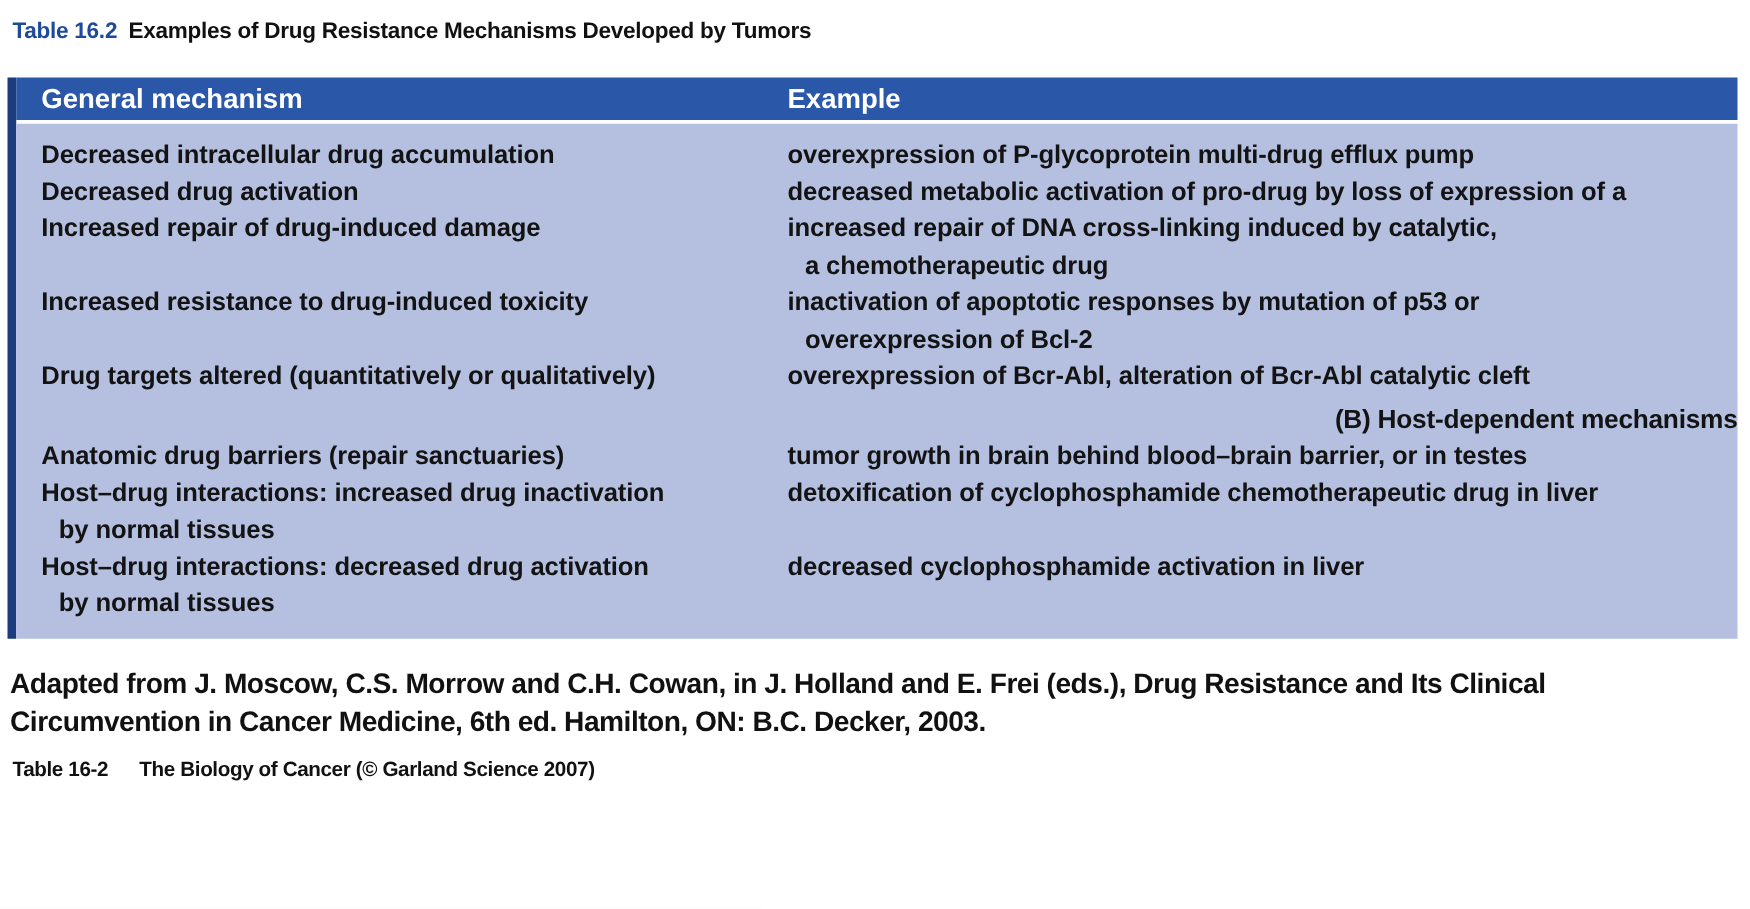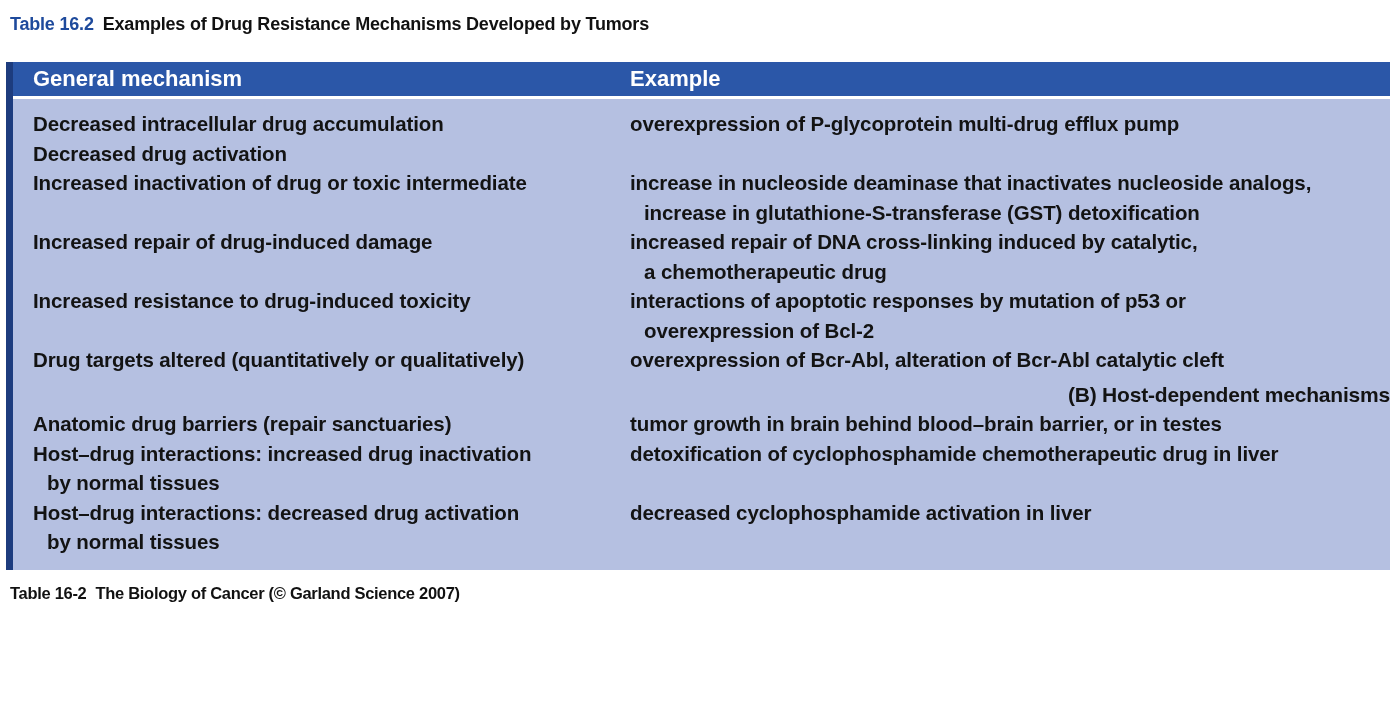--- a/index.html
+++ b/index.html
@@ -93,21 +93,21 @@
     color: #111111;
   }
   
   .caption {
     margin: 14px 0 0 10px;
     font-size: 16.5px;
     font-weight: bold;
     letter-spacing: -0.3px;
     color: #111111;
   }
-  .caption .cap-text { margin-left: 9px; }
+  .caption .cap-text { margin-left: 25px; }
 </style>
 </head>
 <body>
 
 <div class="page">
 
   <div class="fig-title">
     <span class="tnum">Table 16.2</span><span>Examples of Drug Resistance Mechanisms Developed by Tumors</span>
   </div>
 
@@ -128,49 +128,41 @@
         <div class="col2">
           <div class="ln">overexpression of P-glycoprotein multi-drug efflux pump</div>
         </div>
       </div>
 
       <div class="row">
         <div class="col1">
           <div class="ln">Decreased drug activation</div>
         </div>
         <div class="col2">
-        </div>
-      </div>
-
-      <div class="row">
-        <div class="col1">
-          <div class="ln">Increased inactivation of drug or toxic intermediate</div>
-        </div>
-        <div class="col2">
-          <div class="ln">increase in nucleoside deaminase that inactivates nucleoside analogs,</div>
-          <div class="ln indent">increase in glutathione-S-transferase (GST) detoxification</div>
-        </div>
-      </div>
+          <div class="ln">decreased metabolic activation of pro-drug by loss of expression of a</div>
+        </div>
+      </div>
+
 
       <div class="row">
         <div class="col1">
           <div class="ln">Increased repair of drug-induced damage</div>
         </div>
         <div class="col2">
           <div class="ln">increased repair of DNA cross-linking induced by catalytic,</div>
           <div class="ln indent">a chemotherapeutic drug</div>
         </div>
       </div>
 
       <div class="row">
         <div class="col1">
           <div class="ln">Increased resistance to drug-induced toxicity</div>
         </div>
         <div class="col2">
-          <div class="ln">interactions of apoptotic responses by mutation of p53 or</div>
+          <div class="ln">inactivation of apoptotic responses by mutation of p53 or</div>
           <div class="ln indent">overexpression of Bcl-2</div>
         </div>
       </div>
 
       <div class="row">
         <div class="col1">
           <div class="ln">Drug targets altered (quantitatively or qualitatively)</div>
         </div>
         <div class="col2">
           <div class="ln">overexpression of Bcr-Abl, alteration of Bcr-Abl catalytic cleft</div>
@@ -204,18 +196,19 @@
           <div class="ln indent">by normal tissues</div>
         </div>
         <div class="col2">
           <div class="ln">decreased cyclophosphamide activation in liver</div>
         </div>
       </div>
 
     </div>
   </div>
 
+  <div class="source-note">Adapted from J. Moscow, C.S. Morrow and C.H. Cowan, in J. Holland and E. Frei (eds.), Drug Resistance and Its Clinical Circumvention in Cancer Medicine, 6th ed. Hamilton, ON: B.C. Decker, 2003.</div>
 
   <div class="caption">
     <span>Table 16-2</span><span class="cap-text">The Biology of Cancer (© Garland Science 2007)</span>
   </div>
 
 </div>
 
 </body></html>

